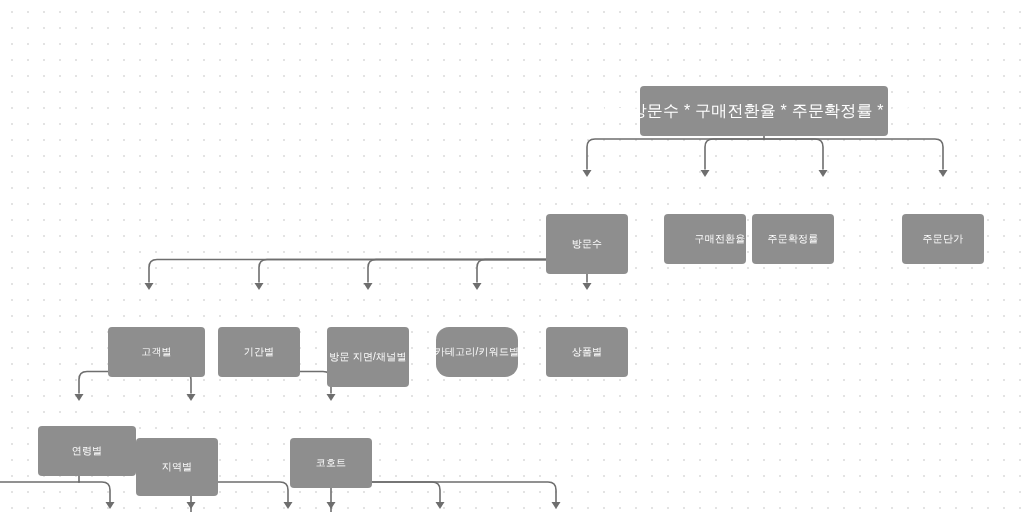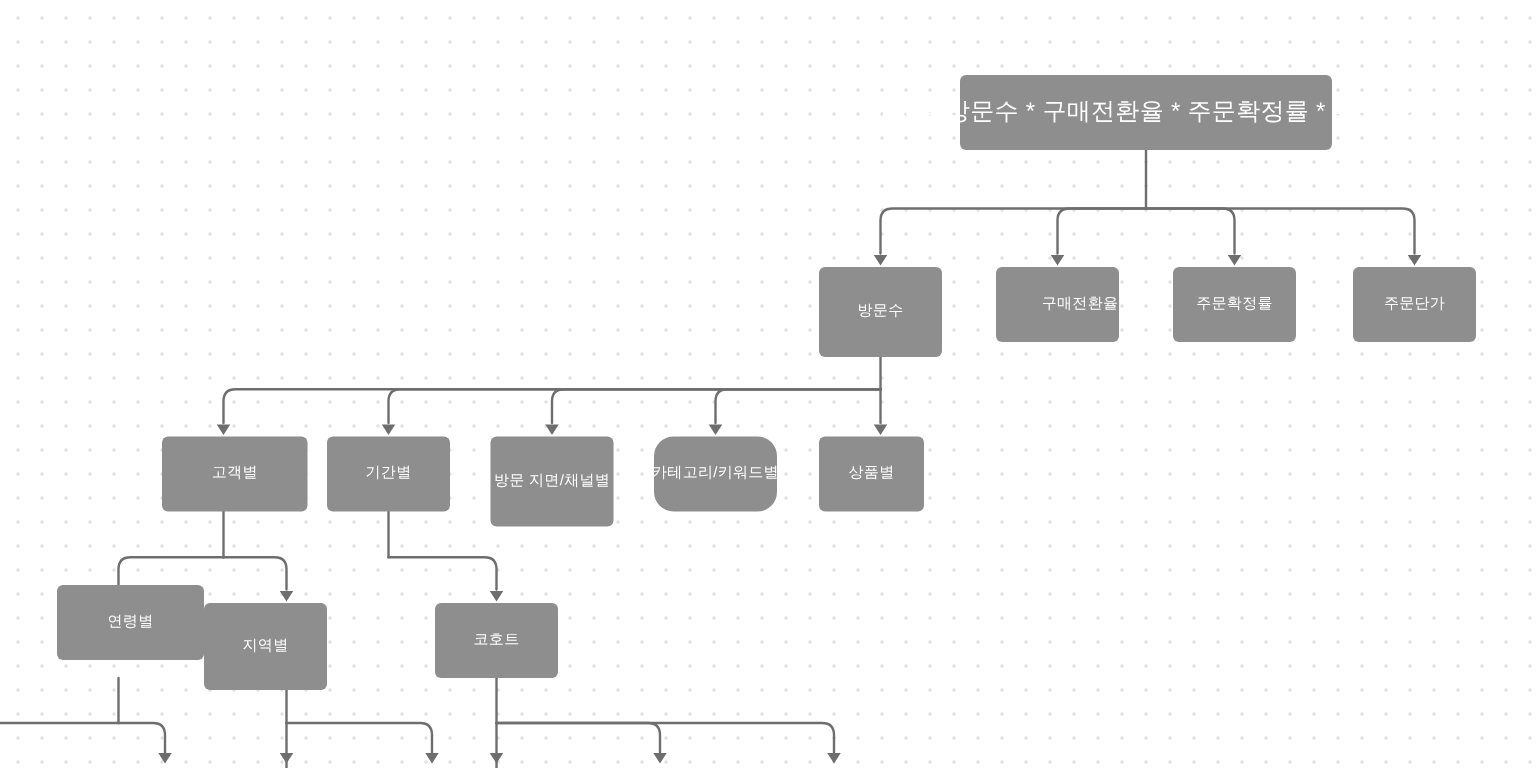--- a/index.html
+++ b/index.html
@@ -43,20 +43,21 @@
     align-items: center;
     justify-content: center;
     text-align: right;
     background: #8e8e8e;
     color: #ffffff;
     border-radius: 4px;
     letter-spacing: 0.2px;
     line-height: 1.25;
     padding: 2px 6px;
     white-space: nowrap;
+    margin-top: 36px;
   }
   .node-l2, .node-l3, .node-l4 {
     font-size: 10px;
   }
 </style>
 </head>
 <body>
 
 <div id="canvas">
   <svg id="edge-layer" viewBox="0 0 1024 512" xmlns="http://www.w3.org/2000/svg">
@@ -102,24 +103,24 @@
       <path d="M326.5,502 L331,509 L335.5,502 Z" class="arrow-head"></path>
       <path d="M331,482 L432,482 Q440,482 440,490 L440,505" class="edge-path"></path>
       <path d="M435.5,502 L440,509 L444.5,502 Z" class="arrow-head"></path>
       <path d="M331,482 L548,482 Q556,482 556,490 L556,505" class="edge-path"></path>
       <path d="M551.5,502 L556,509 L560.5,502 Z" class="arrow-head"></path>
     </svg>
   <div id="node-layer">
       <div class="node node-l1" style="left: 640px; top: 50px; width: 248px; height: 50px;">GMV  =  방문수  *  구매전환율 *  주문확정률  *  주문단가</div>
       <div class="node node-l2" style="left: 546px; top: 178px; width: 82px; height: 60px;">방문수</div>
       <div class="node node-l2" style="left: 664px; top: 178px; width: 82px; height: 50px; padding-left: 36px;">구매전환율</div>
-      <div class="node node-l2" style="left: 782px; top: 178px; width: 82px; height: 50px;">주문확정률</div>
+      <div class="node node-l2" style="left: 752px; top: 178px; width: 82px; height: 50px;">주문확정률</div>
       <div class="node node-l2" style="left: 902px; top: 178px; width: 82px; height: 50px;">주문단가</div>
       <div class="node node-l3" style="left: 108px; top: 291px; width: 97px; height: 50px;">고객별</div>
       <div class="node node-l3" style="left: 218px; top: 291px; width: 82px; height: 50px;">기간별</div>
       <div class="node node-l3" style="left: 327px; top: 291px; width: 82px; height: 60px;">방문 지면/채널별</div>
       <div class="node node-l3" style="left: 436px; top: 291px; width: 82px; height: 50px; border-radius: 13px;">카테고리/키워드별</div>
-      <div class="node node-l3" style="left: 546px; top: 291px; width: 70px; height: 50px;">상품별</div>
+      <div class="node node-l3" style="left: 546px; top: 291px; width: 82px; height: 50px;">상품별</div>
       <div class="node node-l4" style="left: 38px; top: 390px; width: 98px; height: 50px;">연령별</div>
       <div class="node node-l4" style="left: 136px; top: 402px; width: 82px; height: 58px;">지역별</div>
       <div class="node node-l4" style="left: 290px; top: 402px; width: 82px; height: 50px;">코호트</div>
     </div>
 </div>
 
 </body></html>

